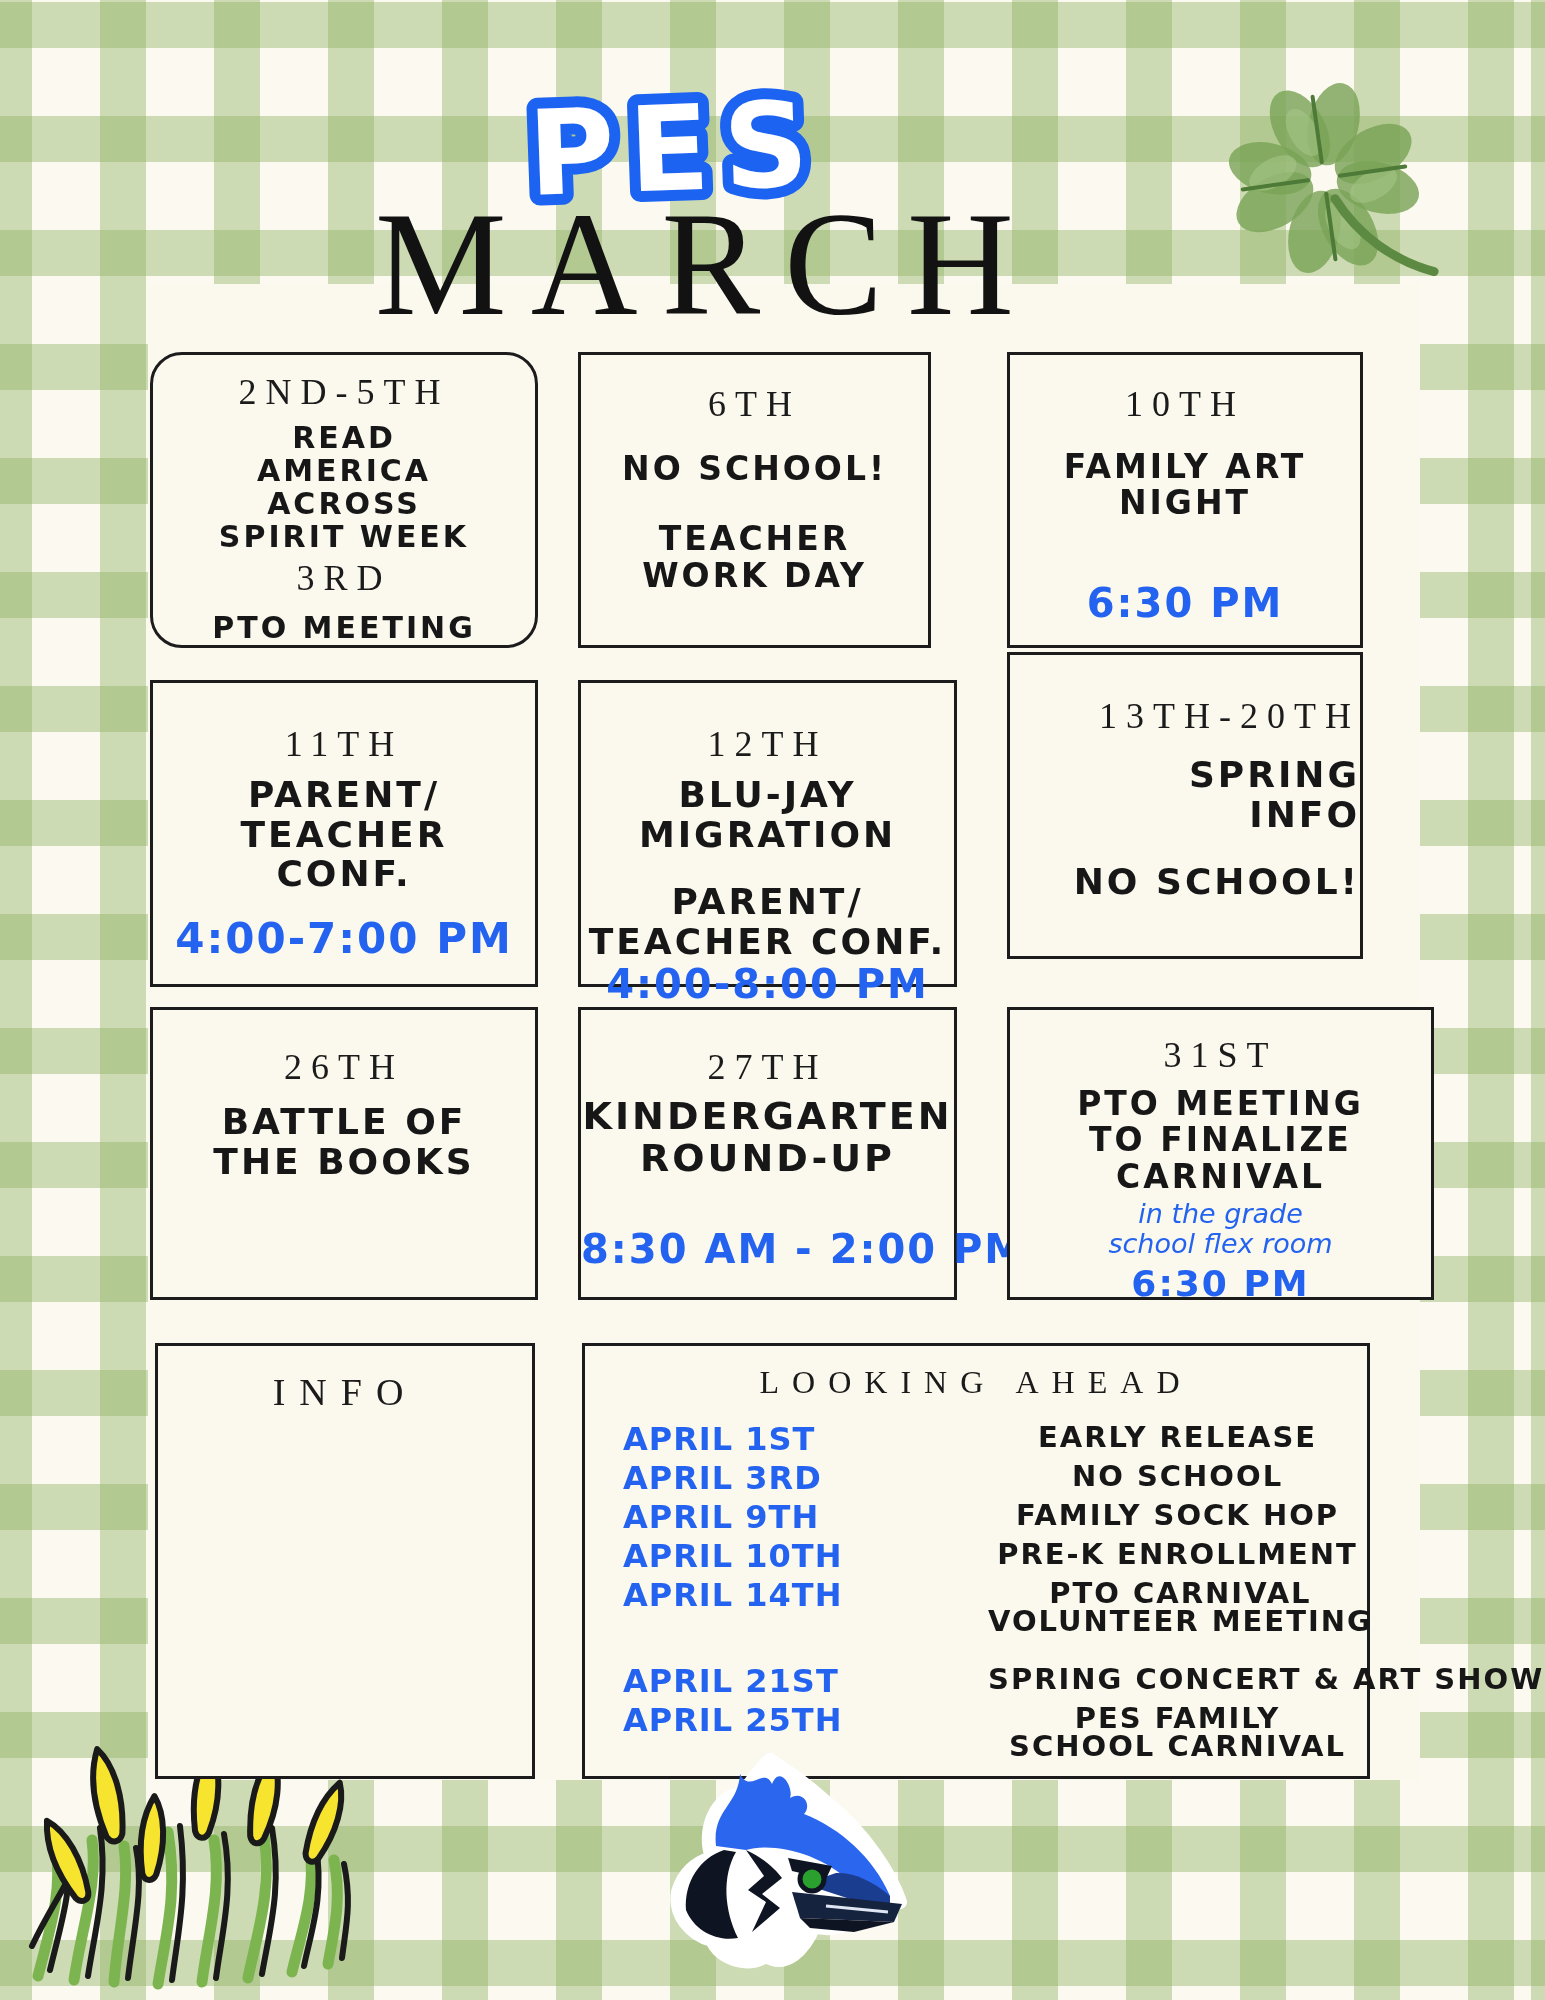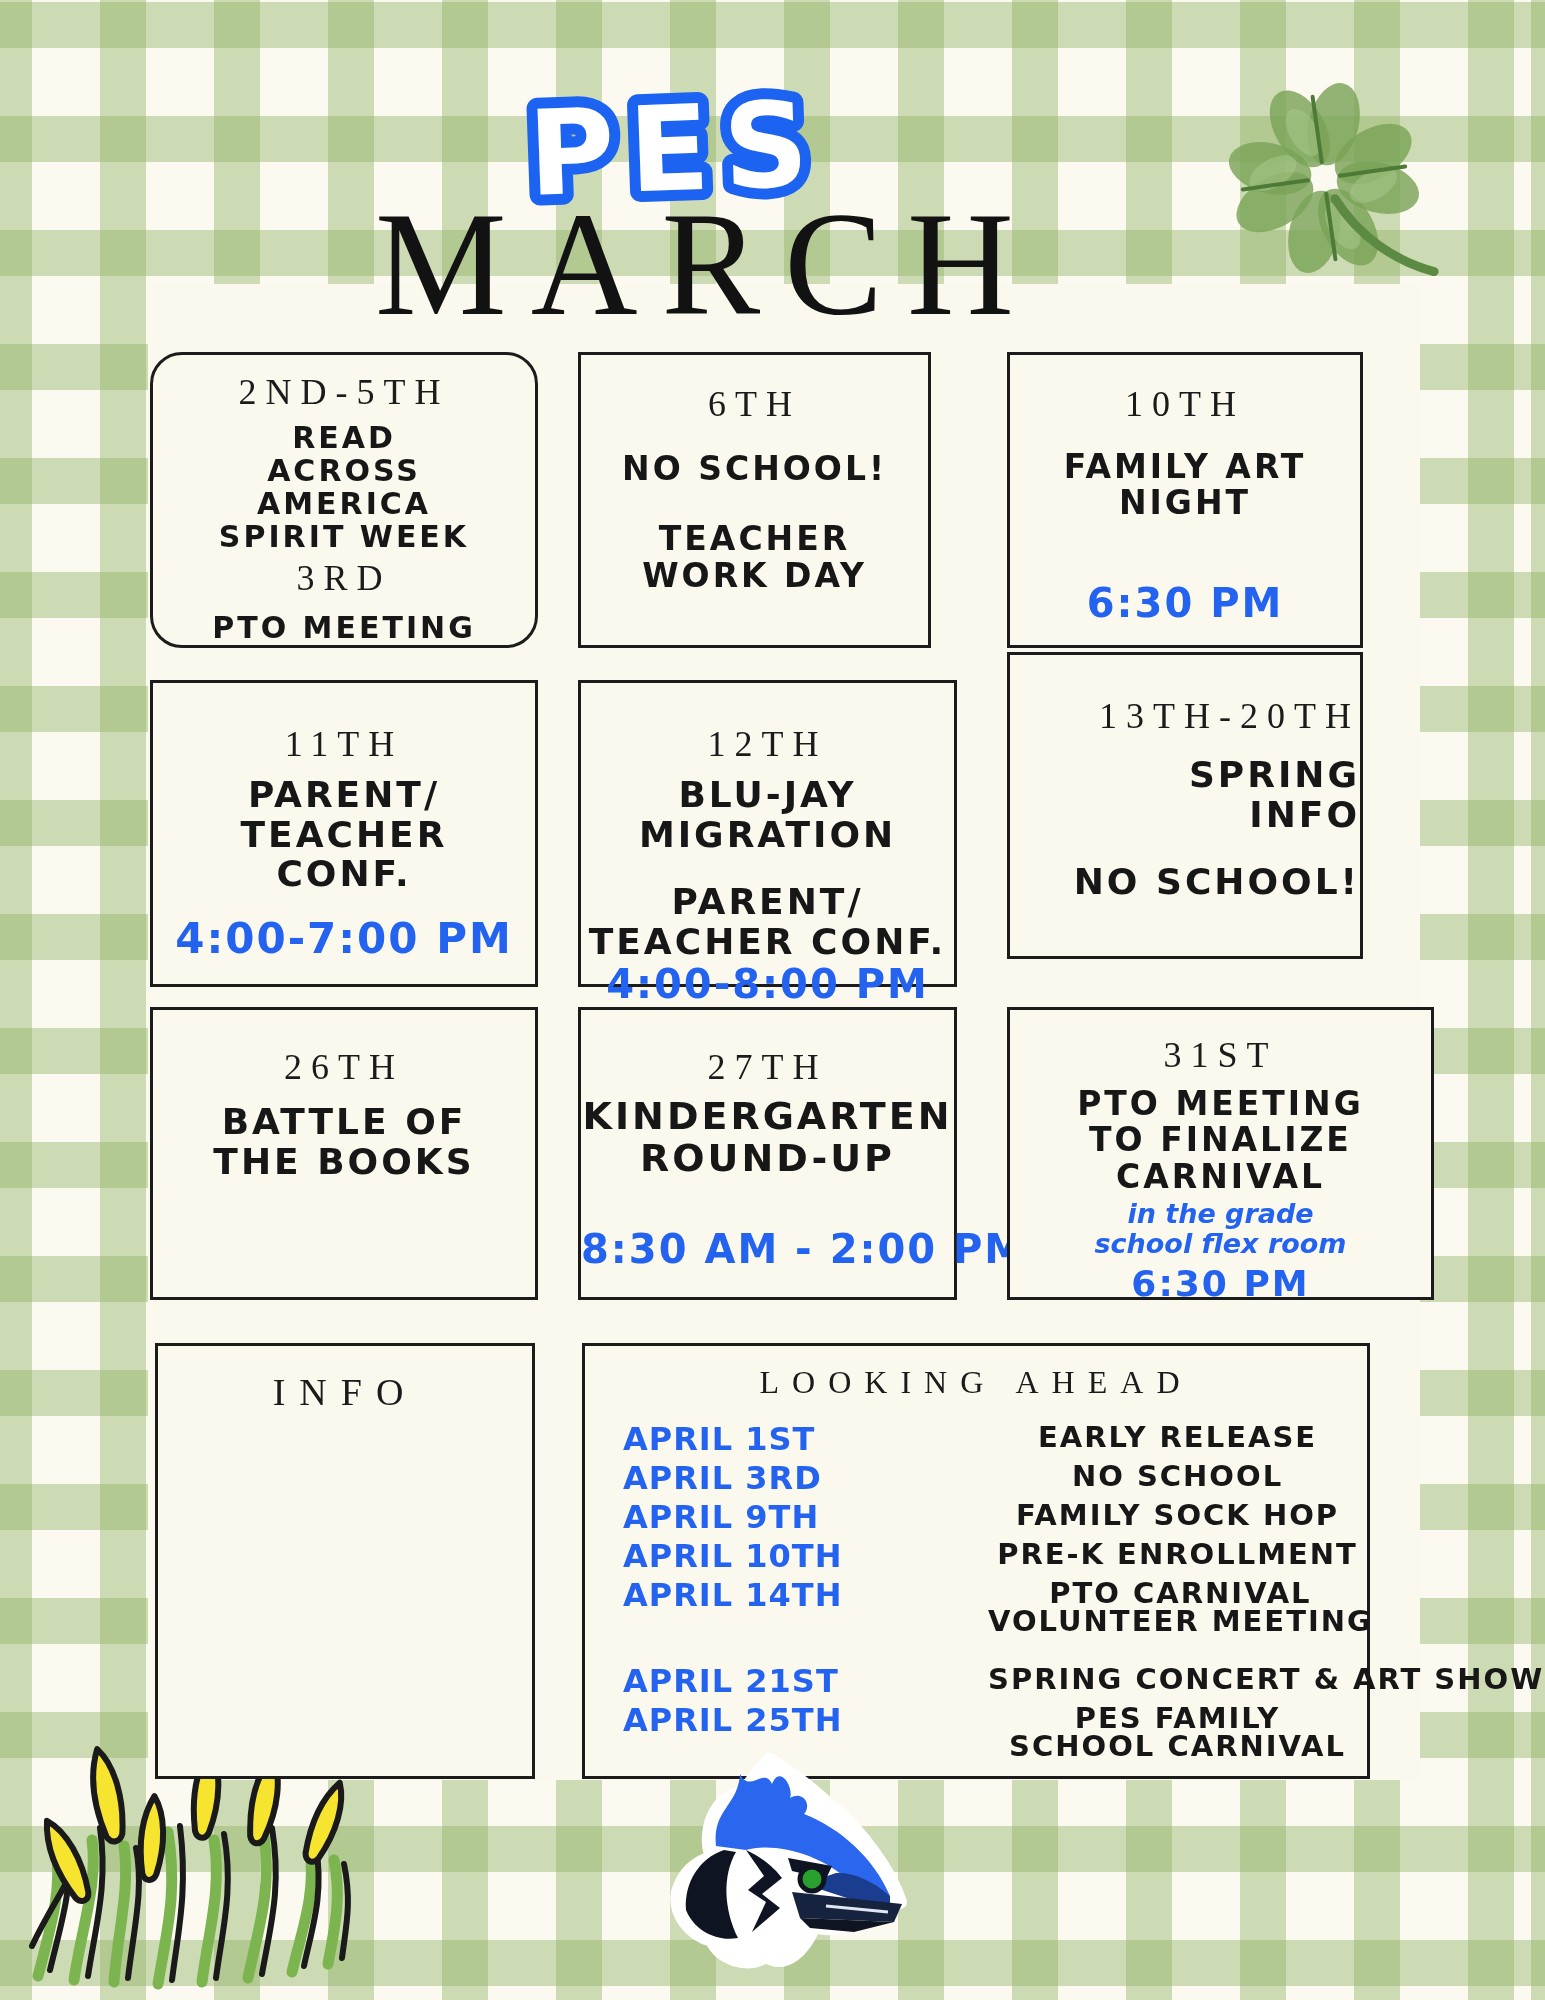--- a/index.html
+++ b/index.html
@@ -41,21 +41,21 @@
   .cahead{left:582px;top:1343px;width:788px;height:436px;}
 
   .cdate{
     font-family:"Liberation Serif",serif;font-weight:400;font-size:36px;
     letter-spacing:9px;color:#1b1b1b;white-space:nowrap;
   }
   .marker{font-weight:bold;letter-spacing:3px;line-height:1.1;white-space:nowrap;}
   .f30{font-size:30px;} .f33{font-size:33px;} .f36{font-size:36px;} .f38{font-size:38px;}
   .time{color:var(--blue);font-weight:bold;letter-spacing:2px;white-space:nowrap;}
   .t40{font-size:40px;} .t42{font-size:42px;} .t36{font-size:36px;}
-  .note{color:var(--blue);font-style:italic;font-size:27px;line-height:30px;letter-spacing:0;font-weight:bold;}
+  .note{color:var(--blue);font-style:italic;font-size:27px;line-height:30px;letter-spacing:0;}
 
   .ahead-title{margin-top:18px;font-size:32px;letter-spacing:13px;}
   .info-title{margin-top:24px;font-size:38px;letter-spacing:14px;}
   .arows{margin-top:22px;padding-left:38px;text-align:left;}
   .arow{display:flex;align-items:flex-start;margin-bottom:6px;}
   .adate{width:235px;flex:0 0 235px;color:var(--blue);font-weight:bold;
          font-size:32px;line-height:33px;letter-spacing:1px;white-space:nowrap;}
   .aevent{flex:1;text-align:center;padding-left:130px;font-weight:bold;
           font-size:29px;line-height:28px;letter-spacing:2px;white-space:nowrap;}
   .gap-row{margin-top:30px;}
@@ -103,22 +103,22 @@
         <path d="M-16,0 L-82,0"></path>
     </g>
     <path d="M8,22 C26,62 58,92 96,108" stroke="#5d8a42" stroke-width="9" stroke-linecap="round" fill="none"></path>
   </g>
 </svg>
 
 <div class="card c1">
   <div class="cdate" style="margin-top:16px">2ND-5TH</div>
   <div class="marker f30" style="margin-top:8px">
     <div>READ</div>
+    <div>AMERICA</div>
     <div>ACROSS</div>
-    <div>AMERICA</div>
     <div>SPIRIT WEEK</div>
   </div>
   <div class="cdate" style="margin-top:4px">3RD</div>
   <div class="marker f30" style="margin-top:12px">PTO MEETING</div>
 </div>
 
 <div class="card c2">
   <div class="cdate" style="margin-top:28px">6TH</div>
   <div class="marker f33" style="margin-top:26px">NO SCHOOL!</div>
   <div class="marker f33" style="margin-top:34px">

